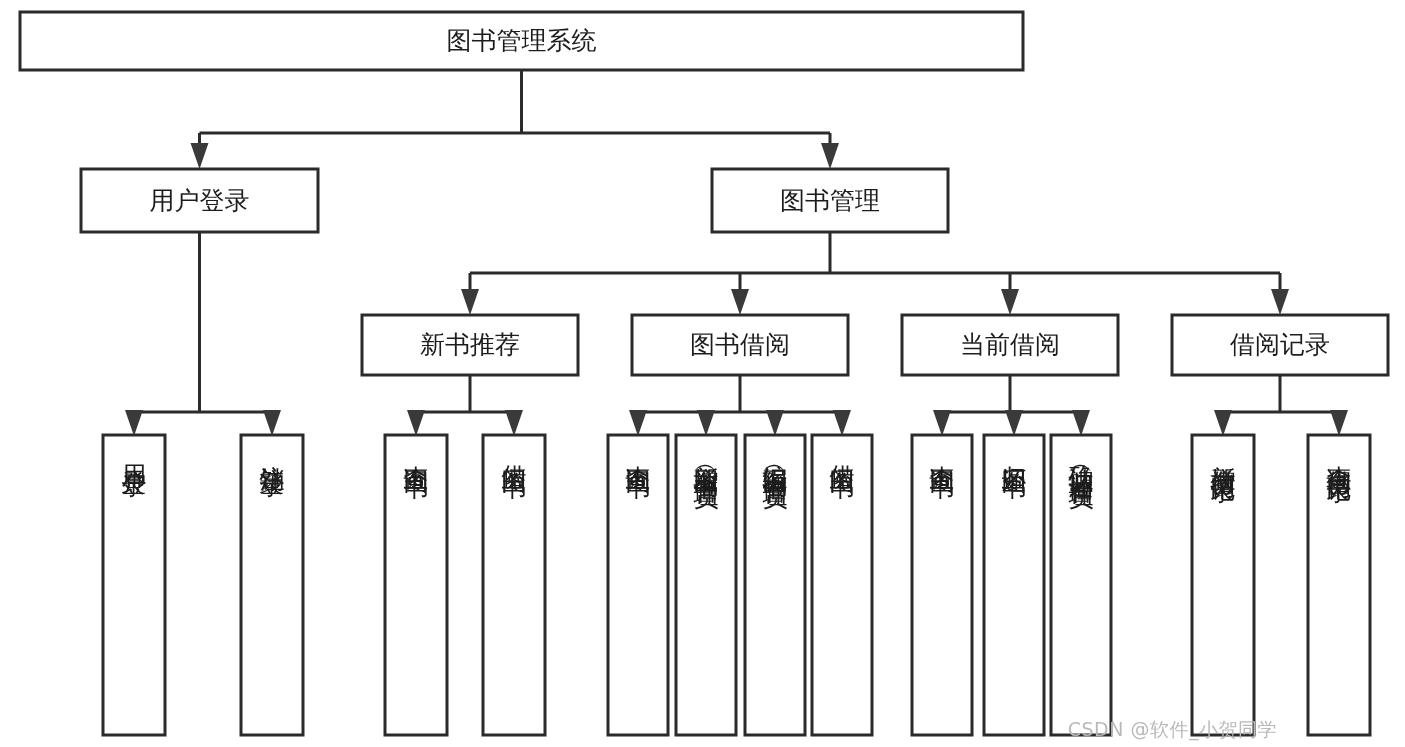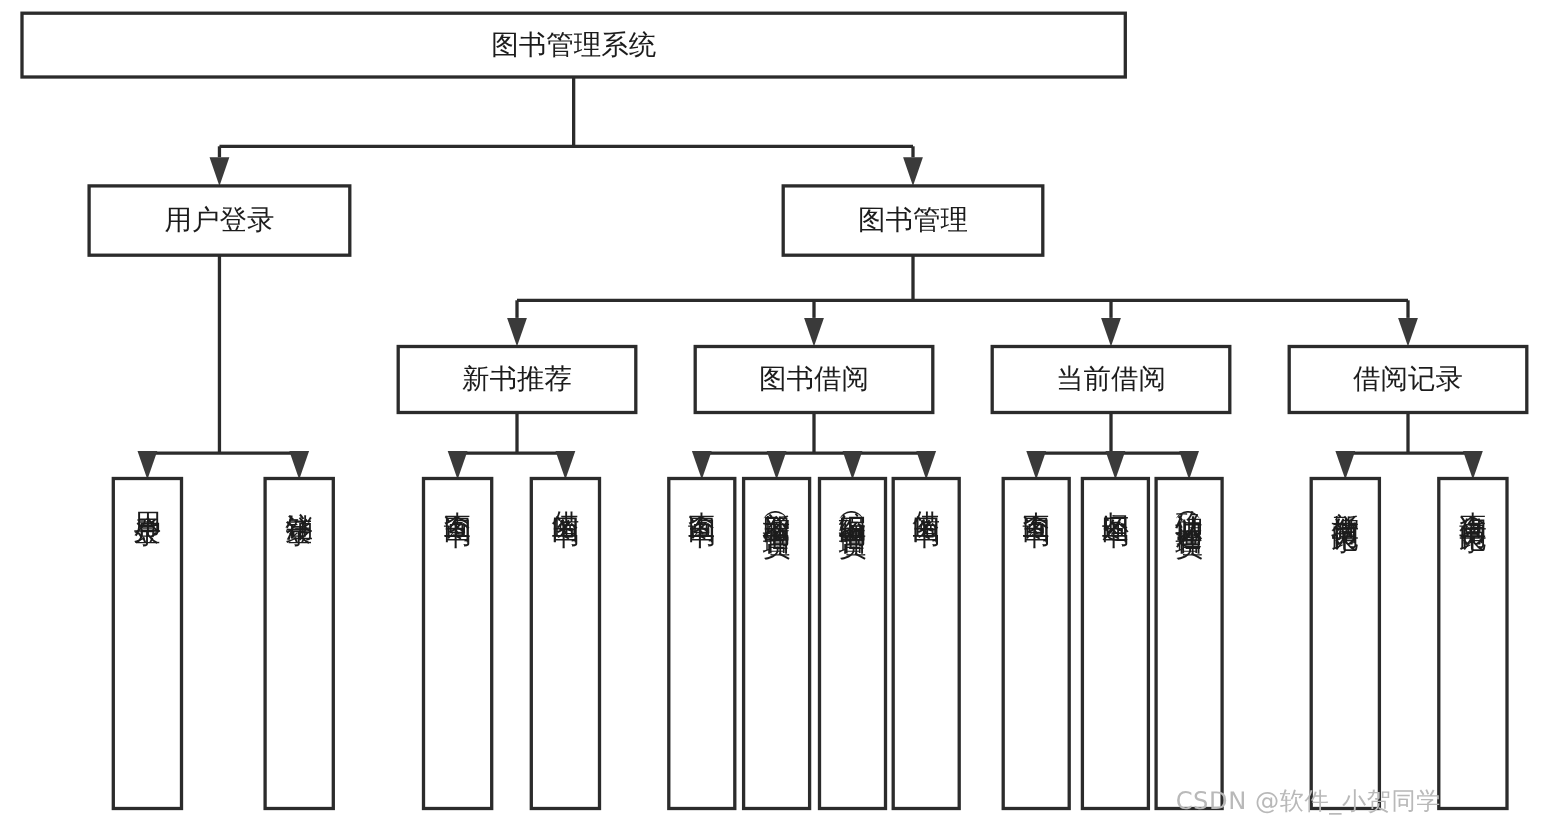--- a/index.html
+++ b/index.html
@@ -12,21 +12,20 @@
     width: 1405px;
     height: 747px;
     overflow: hidden;
     font-family: "DejaVu Sans", "Liberation Sans", sans-serif;
   }
   #diagram-root {
     position: relative;
     width: 1285px;
     height: 747px;
     background: #ffffff;
-    padding-left: 33px;
   }
   svg.flow {
     position: absolute;
     top: 0;
     left: 0;
     width: 1405px;
     height: 747px;
     display: block;
   }
   .node-rect {
@@ -70,21 +69,21 @@
     letter-spacing: 3px;
     color: #1c1c1c;
     white-space: nowrap;
     text-align: left;
   }
   .watermark {
     position: absolute;
     right: 8px;
     bottom: 4px;
     font-family: "DejaVu Sans", "Liberation Sans", sans-serif;
-    font-size: 22px;
+    font-size: 19px;
     color: #b9b9b9;
     letter-spacing: 0.5px;
     white-space: nowrap;
   }
 </style>
 </head>
 <body>
 
 <div id="diagram-root">
 

